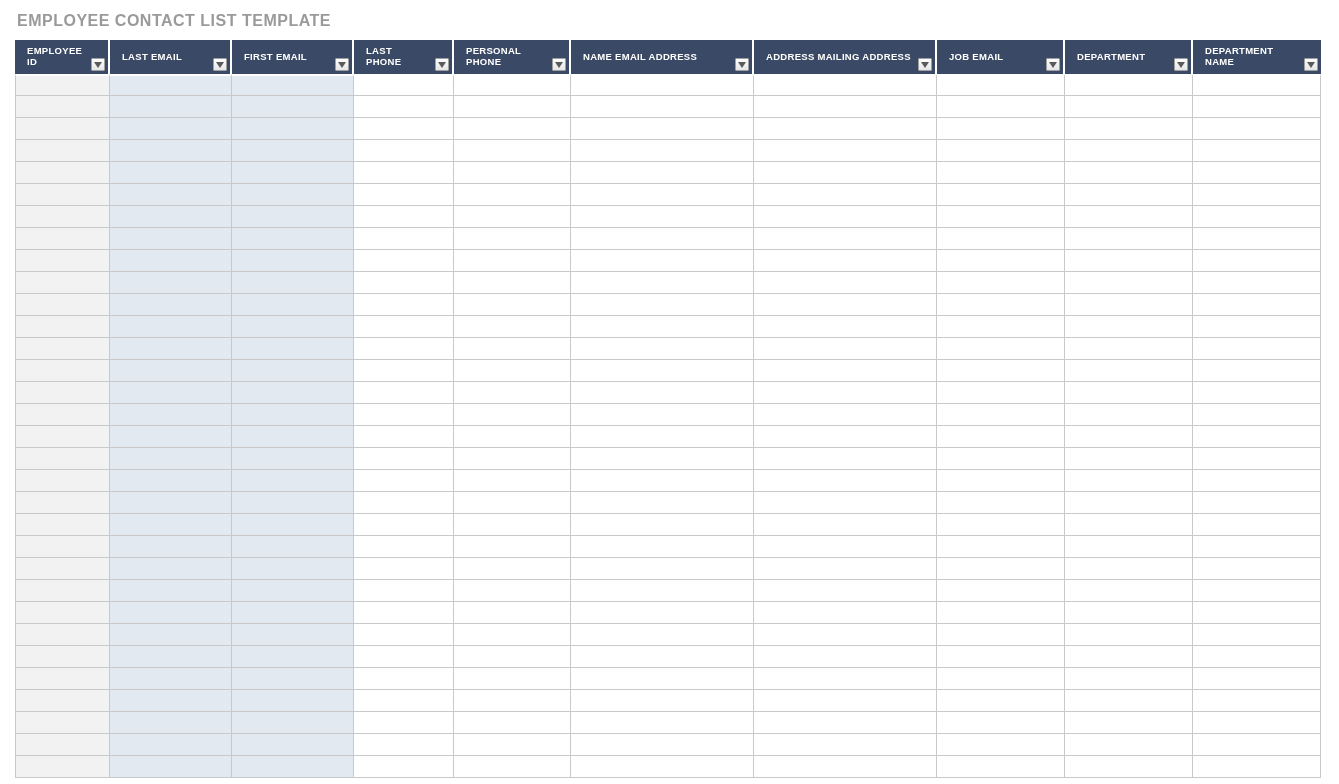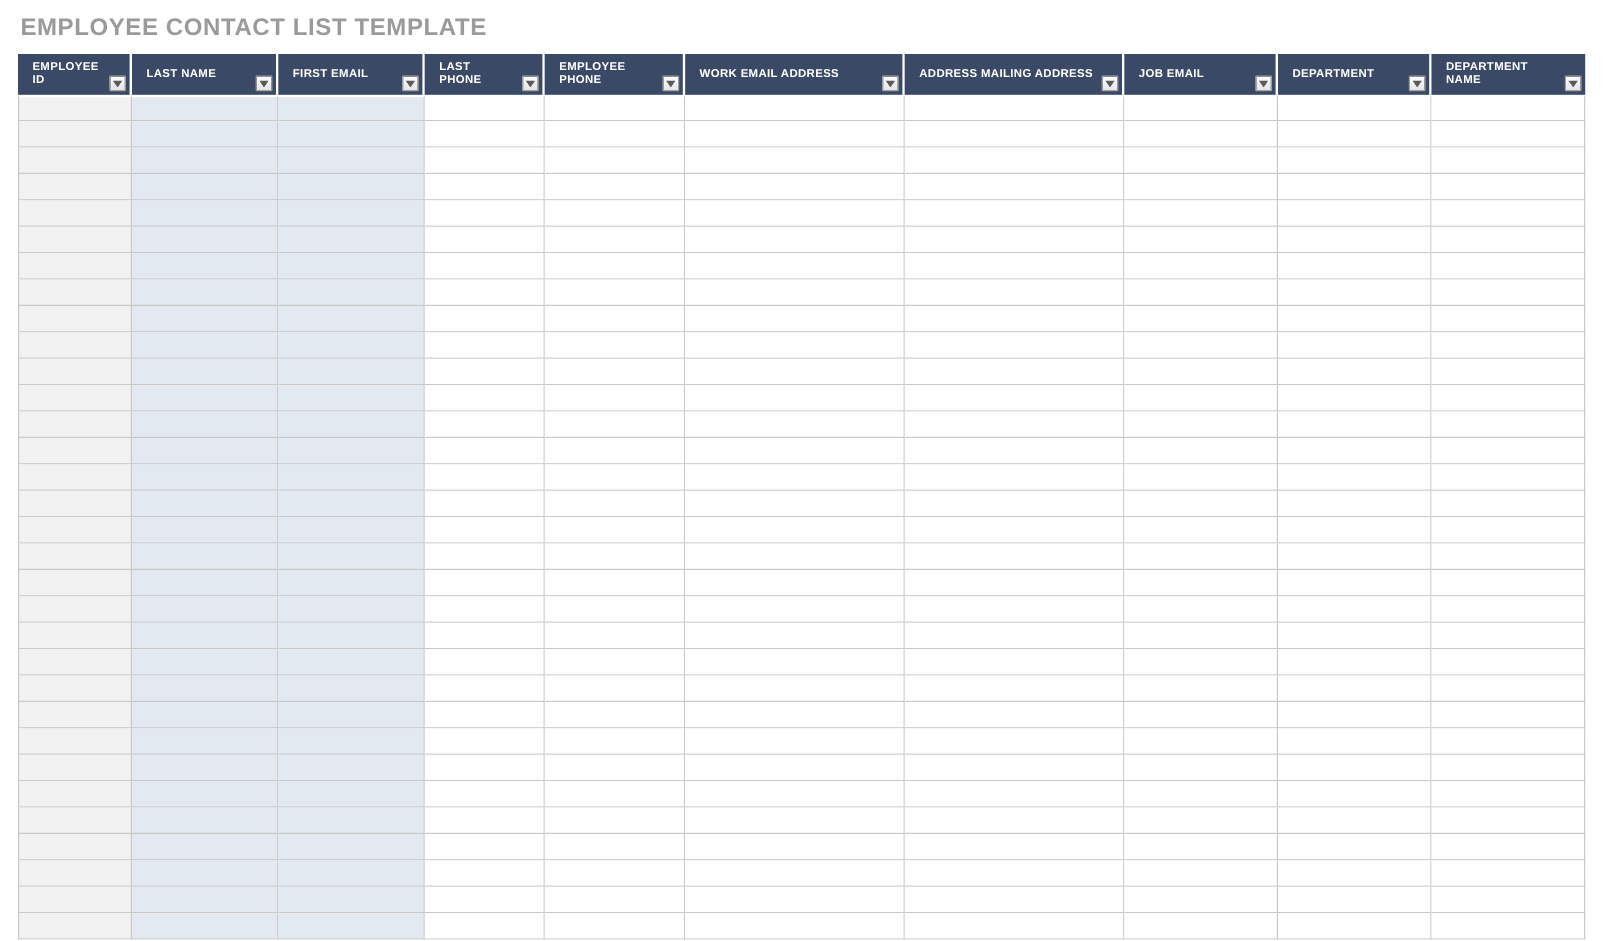--- a/index.html
+++ b/index.html
@@ -4,21 +4,21 @@
 <style>
   * { box-sizing: border-box; }
   body {
     margin: 0;
     padding: 8px 15px 0 15px;
     font-family: Arial, Helvetica, sans-serif;
     background: #ffffff;
     width: 1339px;
   }
   .title {
-    font-size: 20px;
+    font-size: 16px;
     font-weight: bold;
     letter-spacing: 0.5px;
     color: #9a9a9a;
     margin: 4px 0 10px 2px;
   }
   table {
     border-collapse: separate;
     border-spacing: 0;
     width: 1306px;
     table-layout: fixed;
@@ -86,41 +86,41 @@
       <col style="width: 128px;">
       <col style="width: 128px;">
     </colgroup>
   <thead>
       <tr id="hdr">
         <th><span class="hlabel">EMPLOYEE ID</span><span class="filter-btn">
             <svg width="8" height="6" viewBox="0 0 8 6">
               <polygon points="0,0 8,0 4,6" fill="#5a5a5a"></polygon>
             </svg>
           </span></th>
-        <th><span class="hlabel">LAST NAME</span><span class="filter-btn">
+        <th><span class="hlabel">LAST EMAIL</span><span class="filter-btn">
             <svg width="8" height="6" viewBox="0 0 8 6">
               <polygon points="0,0 8,0 4,6" fill="#5a5a5a"></polygon>
             </svg>
           </span></th>
         <th><span class="hlabel">FIRST EMAIL</span><span class="filter-btn">
             <svg width="8" height="6" viewBox="0 0 8 6">
               <polygon points="0,0 8,0 4,6" fill="#5a5a5a"></polygon>
             </svg>
           </span></th>
         <th><span class="hlabel">LAST PHONE</span><span class="filter-btn">
             <svg width="8" height="6" viewBox="0 0 8 6">
               <polygon points="0,0 8,0 4,6" fill="#5a5a5a"></polygon>
             </svg>
           </span></th>
-        <th><span class="hlabel">EMPLOYEE PHONE</span><span class="filter-btn">
-            <svg width="8" height="6" viewBox="0 0 8 6">
-              <polygon points="0,0 8,0 4,6" fill="#5a5a5a"></polygon>
-            </svg>
-          </span></th>
-        <th><span class="hlabel">WORK EMAIL ADDRESS</span><span class="filter-btn">
+        <th><span class="hlabel">PERSONAL PHONE</span><span class="filter-btn">
+            <svg width="8" height="6" viewBox="0 0 8 6">
+              <polygon points="0,0 8,0 4,6" fill="#5a5a5a"></polygon>
+            </svg>
+          </span></th>
+        <th><span class="hlabel">NAME EMAIL ADDRESS</span><span class="filter-btn">
             <svg width="8" height="6" viewBox="0 0 8 6">
               <polygon points="0,0 8,0 4,6" fill="#5a5a5a"></polygon>
             </svg>
           </span></th>
         <th><span class="hlabel">ADDRESS MAILING ADDRESS</span><span class="filter-btn">
             <svg width="8" height="6" viewBox="0 0 8 6">
               <polygon points="0,0 8,0 4,6" fill="#5a5a5a"></polygon>
             </svg>
           </span></th>
         <th><span class="hlabel">JOB EMAIL</span><span class="filter-btn">

